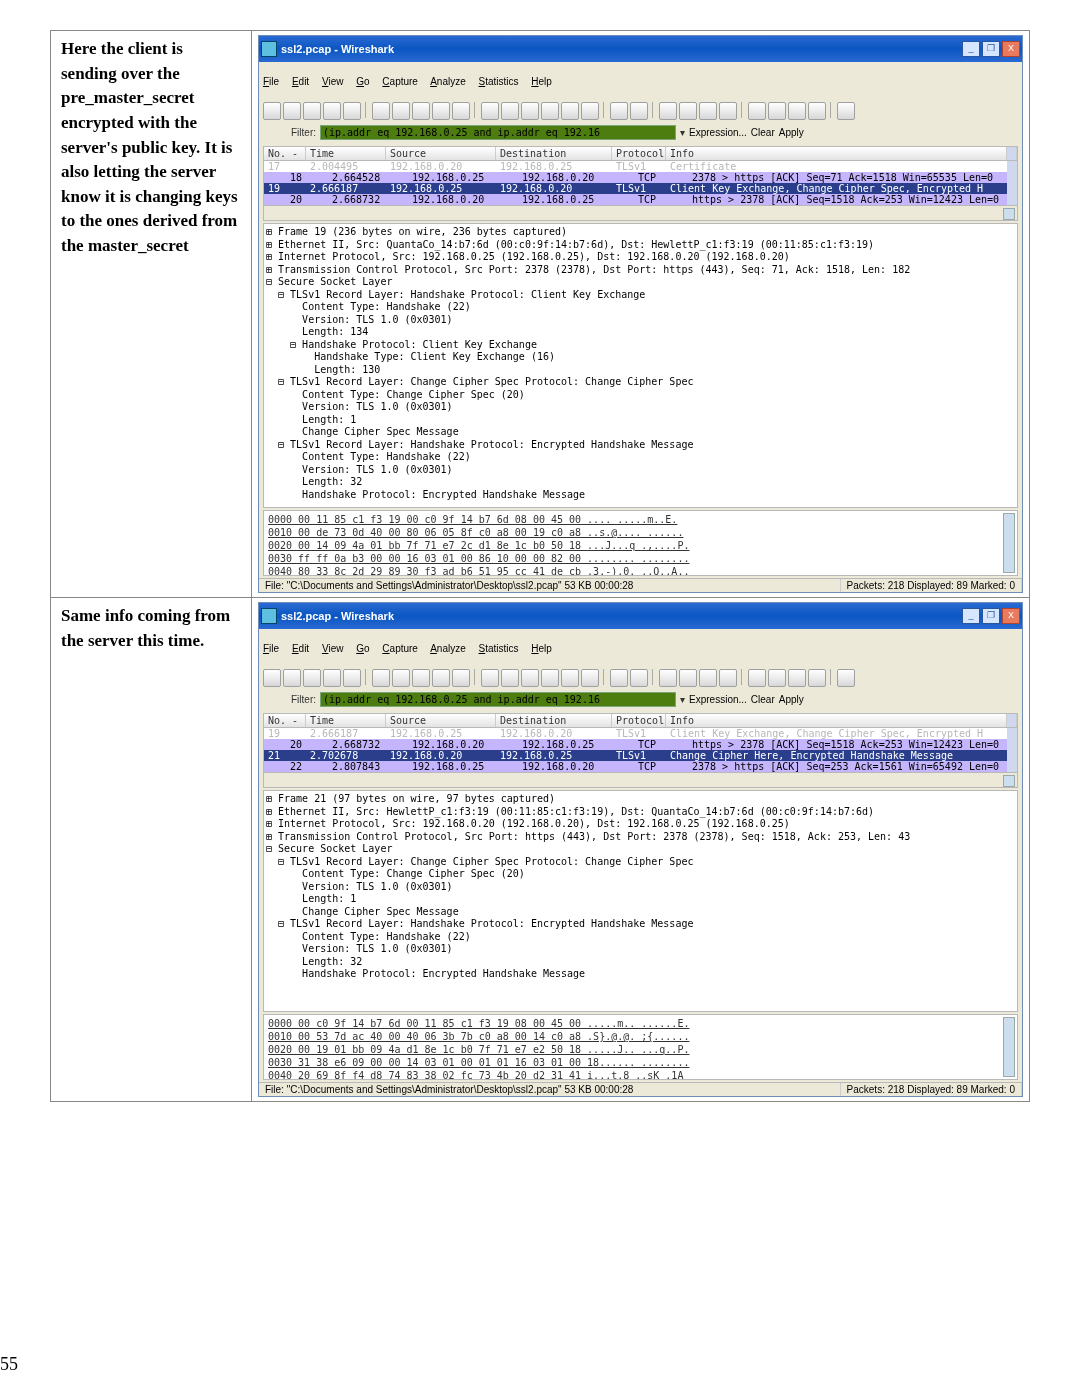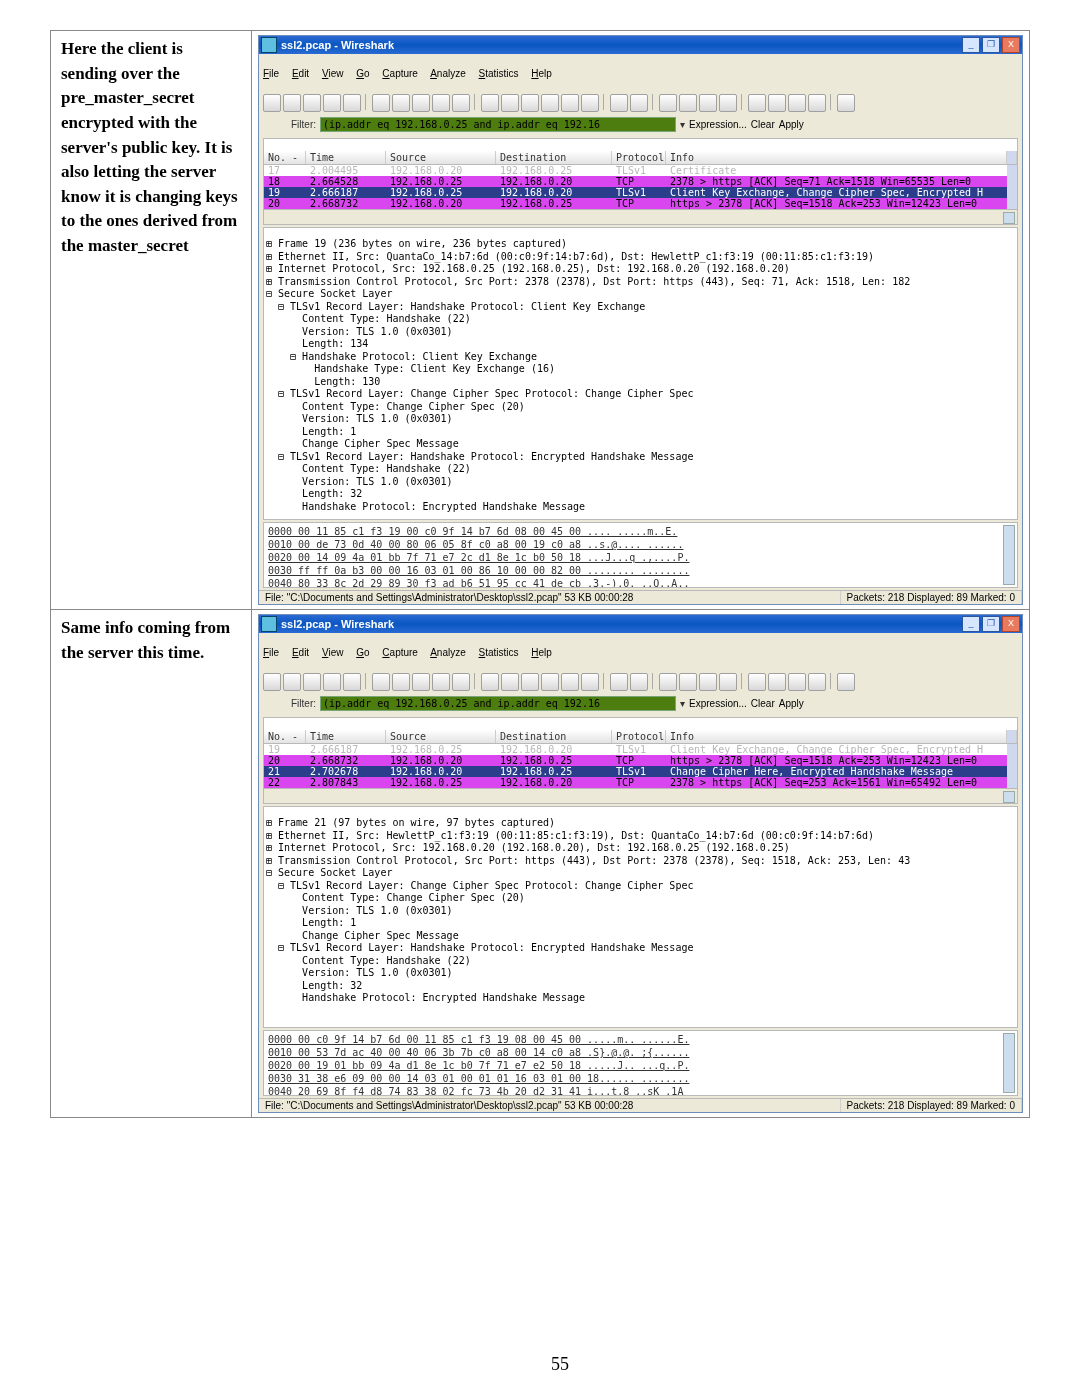--- a/index.html
+++ b/index.html
@@ -1,24 +1,24 @@
 <!DOCTYPE html>
 <html><head>
 <meta charset="utf-8">
 <style>
   body { margin:0; background:#fff; font-family:Georgia,"Times New Roman",serif; color:#000; }
   .page { width:1080px; height:1397px; box-sizing:border-box; padding:30px 50px 20px 50px; position:relative; }
-  .pagenum { position:absolute; bottom:22px; left:0; right:0; text-align:center; font-size:18px;margin-left:40px; }
+  .pagenum { position:absolute; bottom:22px; left:0; right:0; font-size:18px; }
   table.layout { border-collapse:collapse; width:100%; table-layout:fixed; }
   td.sidecell { width:180px; border:1px solid #888; vertical-align:top; padding:6px 10px 10px 10px; font-size:17px; line-height:1.45;font-weight:bold; }
   td.shotcell { border:1px solid #888; vertical-align:top; padding:4px 6px 4px 6px; }
 
   
   .ws-window { font-family:Tahoma,Arial,sans-serif; font-size:10px; color:#000; background:#ece9d8; border:1px solid #6e8db9; }
-  .ws-titlebar { display:flex; align-items:center; height:18px; padding:0 2px; color:#fff;
+  .ws-titlebar { display:flex; align-items:center; height:26px; padding:0 2px; color:#fff;
     background:linear-gradient(to bottom,#2a6ad3 0%,#0a56c2 50%,#2a6ad3 100%); }
   .ws-titlebar .shark { width:14px; height:14px; background:#5fbfe0; border:1px solid #046; margin-right:4px; display:inline-block; }
   .ws-title { flex:1; font-weight:bold; font-size:11px; }
   .ws-sysbtns { display:flex; gap:2px; }
   .ws-sysbtn { width:16px; height:14px; background:#d7e6ff; border:1px solid #2a56a0; text-align:center; line-height:12px; font-size:9px; color:#2a56a0; }
   .ws-close { background:#e97a5e; color:#fff; border-color:#b0432b; }
   .ws-menu { padding:14px 4px; font-size:10px; color:#000; }
   .ws-menu span { margin-right:10px; }
   .ws-menu span u { text-decoration:underline; }
   .ws-toolbar { padding:1px 4px 3px 4px; display:flex; gap:2px; flex-wrap:wrap; }
@@ -26,34 +26,34 @@
   .tb-sep { width:2px; height:16px; border-left:1px solid #aaa; margin:0 2px; }
 
   .ws-filterbar { display:flex; align-items:center; gap:4px; padding:2px 4px 4px 4px; font-size:10px; }
   .ws-filterbar input { flex:0 0 350px; background:#4d7c0f; border:1px solid #7aa77a; font-family:"Lucida Console",Consolas,monospace; font-size:10px; padding:1px 2px; }
   .ws-filterbar .flabel { color:#333;padding-left:28px; }
   .ws-filterbar .farrow { color:#333; }
 
   
   .pane { background:#fff; border:1px solid #b9b9b9; margin:2px 4px; }
   .pkt-header, .pkt-row { display:grid; grid-template-columns:42px 80px 110px 116px 54px 1fr 10px; font-family:"Lucida Console",Consolas,monospace; font-size:10px; }
-  .pkt-header { background:linear-gradient(#fff,#e3e3e3); border-bottom:1px solid #b9b9b9; color:#333;margin-top:12px; }
+  .pkt-header { background:linear-gradient(#fff,#e3e3e3); border-bottom:1px solid #b9b9b9; color:#333; }
   .pkt-header > div { padding:1px 4px; border-right:1px solid #ccc; overflow:hidden; white-space:nowrap; }
   .pkt-row > div { padding:0 4px; white-space:nowrap; overflow:hidden; text-overflow:ellipsis; }
-  .pkt-row.tcp { background:#d946ef; color:#000; }
+  .pkt-row.tcp { background:#c4b5fd; color:#000;padding-left:22px; }
   .pkt-row.tls { background:#fff; color:#000; }
   .pkt-row.tls.faded { color:#b8b8b8; }
   .pkt-row.sel  { background:#2a3e8c; color:#fff; }
   .scrollcol { background:#cfd8ef; }
   .listwrap { position:relative; }
   .hscroll { height:14px; background:#ece9d8; border-top:1px solid #b9b9b9; position:relative; }
   .hscroll::after { content:""; position:absolute; right:2px; top:2px; width:10px; height:10px; border:1px solid #9aa; background:#cde; }
 
   
-  .tree { font-family:"Lucida Console",Consolas,monospace; font-size:10px; line-height:1.25; padding:10px 2px 6px 2px; }
+  .tree { font-family:"Lucida Console",Consolas,monospace; font-size:10px; line-height:1.25; padding:2px 2px 6px 2px; }
   .tree .n { white-space:pre; }
 
   
   .bytes { font-family:"Lucida Console",Consolas,monospace; font-size:10px; line-height:1.3; padding:2px 4px; color:#333;text-decoration:underline; }
 
   .ws-status { display:flex; font-size:10px; border-top:1px solid #b9b9b9; }
   .ws-status > div { padding:1px 6px; border-right:1px solid #cfcfcf; }
   .ws-status > div:first-child { flex:1; }
   .bytes-pane { height:64px; overflow:hidden; position:relative; }
   .bytes-pane::after { content:""; position:absolute; right:2px; top:2px; bottom:2px; width:10px; background:#cde; border:1px solid #9aa; }

